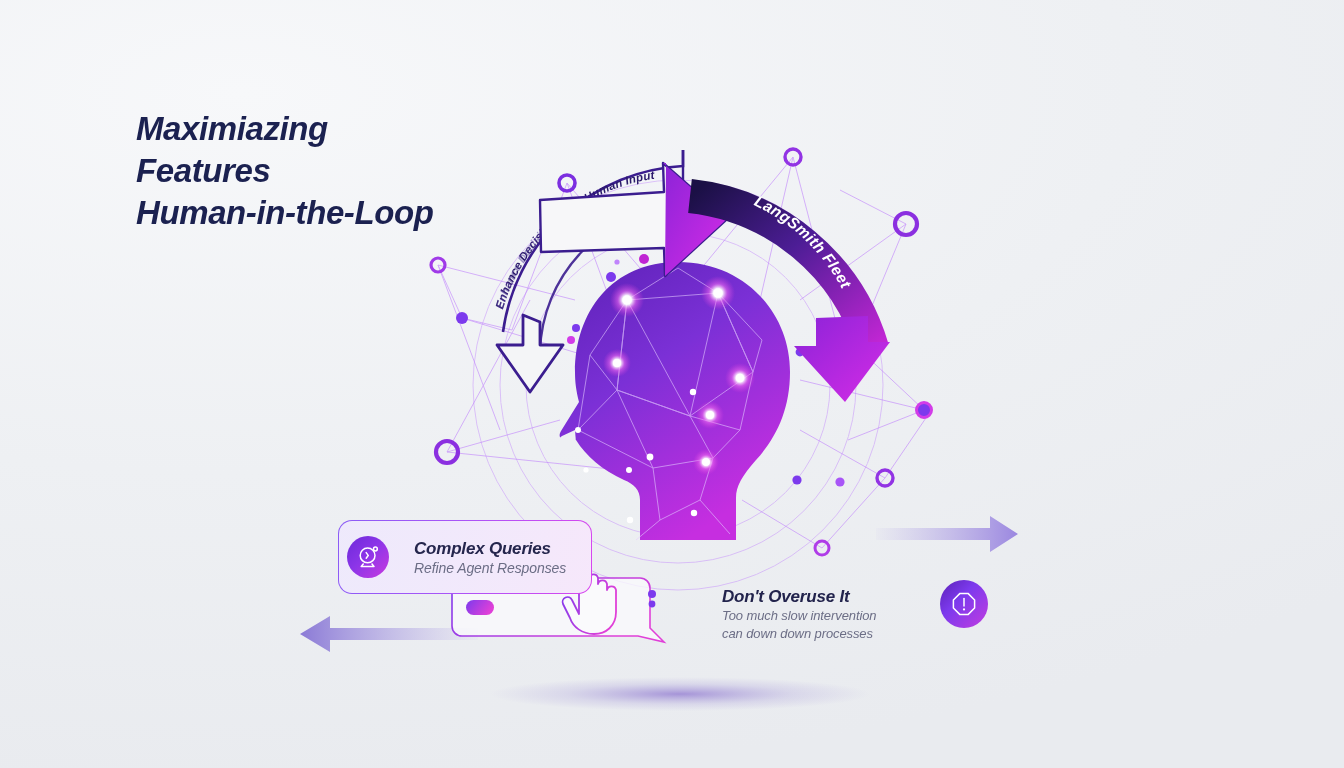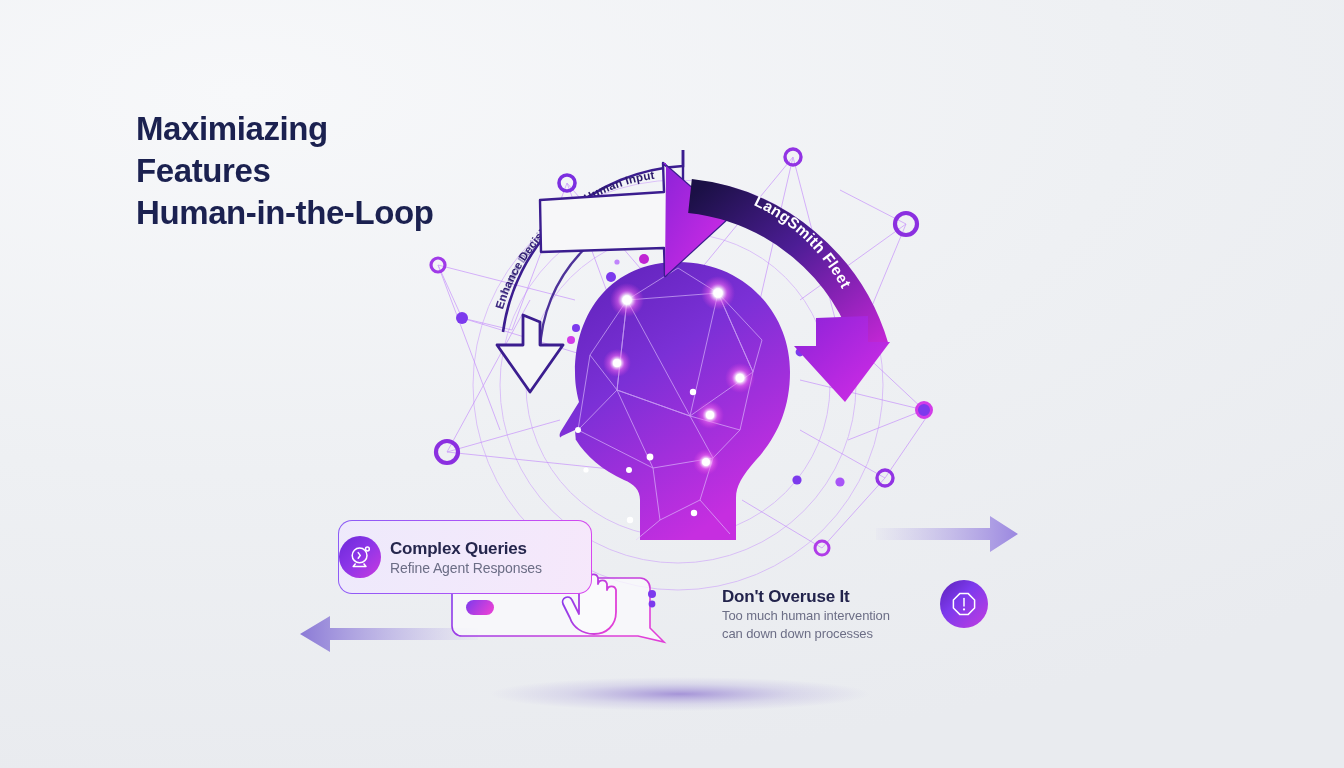--- a/index.html
+++ b/index.html
@@ -3,40 +3,40 @@
 <meta charset="utf-8">
 <style>
   html,body{margin:0;padding:0;}
   body{
     width:1344px;height:768px;overflow:hidden;
     font-family:"Liberation Sans", sans-serif;
     background:
       radial-gradient(120% 90% at 18% 12%, #f7f8fa 0%, #eef0f3 55%, #e9ebef 100%);
     position:relative;
   }
-  .stage{position:absolute;inset:0;}
+  .stage{position:absolute;inset:0;font-style:italic;}
 
   
   #title-block{
     position:absolute;left:136px;top:108px;width:430px;
     color:#1b2150;font-weight:bold;font-size:33px;line-height:42px;
     letter-spacing:-0.4px;
   }
   #title-block div{white-space:nowrap;}
 
   
   #art{position:absolute;left:0;top:0;width:1344px;height:768px;}
 
   
   #card-complex-queries{
     position:absolute;left:338px;top:520px;width:254px;height:74px;
     border-radius:14px;
     background:rgba(248,248,251,0.86);
     box-sizing:border-box;
-    display:flex;align-items:center;padding-left:0;gap:9px;
+    display:flex;align-items:center;padding-left:8px;gap:25px;
     border:1.6px solid transparent;
     background-image:
       linear-gradient(rgba(249,249,252,0.9),rgba(249,249,252,0.9)),
       linear-gradient(100deg,#8b5cf6 0%,#a855f7 45%,#d946ef 100%);
     background-origin:border-box;
     background-clip:padding-box,border-box;
   }
   .card-ic{
     width:42px;height:42px;border-radius:50%;flex:0 0 42px;
     background:linear-gradient(135deg,#6d28d9 0%,#8b35e8 45%,#c93ae0 100%);
@@ -319,21 +319,21 @@
       </svg>
     </div>
     <div class="card-txt">
       <div class="card-title">Complex Queries</div>
       <div class="card-sub">Refine Agent Responses</div>
     </div>
   </div>
 
   <div id="warn-block">
     <div id="warn-title">Don't Overuse It</div>
-    <div id="warn-l1">Too much human intervention</div>
+    <div id="warn-l1">Too much slow intervention</div>
     <div id="warn-l2">can down down processes</div>
   </div>
   <div id="warn-icon-wrap">
     <svg width="28" height="28" viewBox="0 0 28 28" fill="none" stroke="#ffffff" stroke-width="1.5">
       <path d="M10 3.4 L18 3.4 L24.6 10 L24.6 18 L18 24.6 L10 24.6 L3.4 18 L3.4 10 Z" stroke-linejoin="round"></path>
       <line x1="14" y1="8.4" x2="14" y2="16" stroke-linecap="round"></line>
       <circle cx="14" cy="19.4" r="1.1" fill="#ffffff" stroke="none"></circle>
     </svg>
   </div>
 

